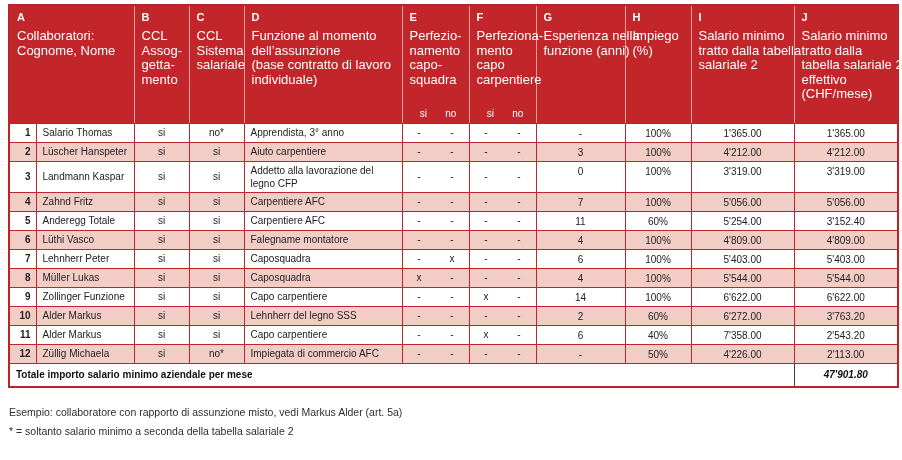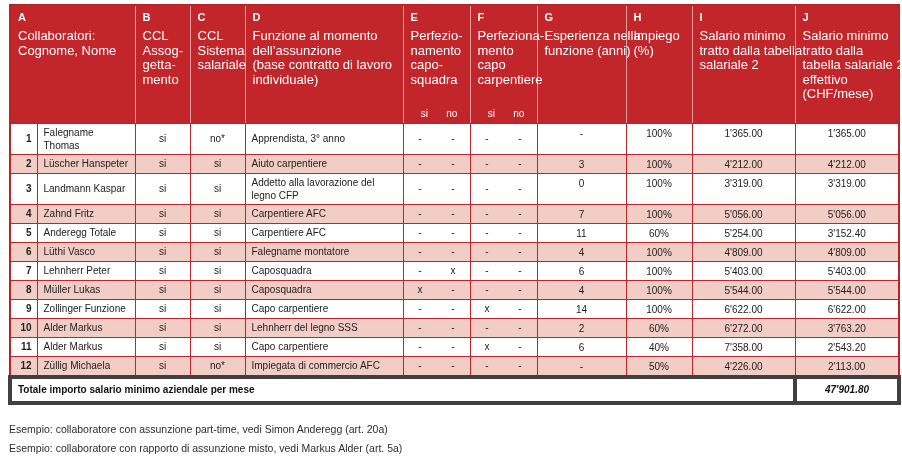--- a/index.html
+++ b/index.html
@@ -35,21 +35,21 @@
   tr.shaded td { background: #f2cdc6; }
   td.num { font-weight: bold; text-align: right; padding-right: 5px; }
   td.name, td.desc { text-align: left; padding-left: 6px; }
   td.val { text-align: center; }
   td.val-top { text-align: center; vertical-align: top; padding-top: 3px; }
   td.split { padding: 0; }
   .split-inner { display: flex; width: 100%; }
   .split-inner span { flex: 1; text-align: center; }
   
   tfoot td {
-    border: 4px solid #404040; font-size: 10px; font-weight: bold;
+    border: 1px solid #404040; font-size: 10px; font-weight: bold;
     height: 20px; background: #ffffff; color: #111;
   }
   td.total-label { text-align: left; padding-left: 6px; }
   td.total-value { text-align: center; font-style: italic; }
   
   .footnotes { margin-top: 15px; padding-left: 1px; }
   .footnote { font-size: 10.5px; line-height: 19px; color: #2e2e2e; }
 </style>
 </head>
 <body>
@@ -160,21 +160,21 @@
               <div class="hline">tabella salariale 2</div>
               <div class="hline">effettivo</div>
               <div class="hline">(CHF/mese)</div>
             </div>
           </th>
         </tr>
     </thead>
     <tbody id="body-rows">
         <tr>
           <td class="num">1</td>
-          <td class="name">Falegname Thomas</td>
+          <td class="name">Salario Thomas</td>
           <td class="val">si</td>
           <td class="val">no*</td>
           <td class="desc">Apprendista, 3° anno</td>
           <td class="split">
             <div class="split-inner">
               <span>-</span>
               <span>-</span>
             </div>
           </td>
           <td class="split">
@@ -443,16 +443,16 @@
         </tr>
       </tbody>
     <tfoot>
       <tr class="total-row">
         <td class="total-label" colspan="10">Totale importo salario minimo aziendale per mese</td>
         <td class="total-value">47'901.80</td>
       </tr>
     </tfoot>
   </table>
   <div class="footnotes" id="footnotes">
-      <div class="footnote">Esempio: collaboratore con assunzione part-time, vedi Simon Anderegg (art. 20a)</div>
       <div class="footnote">Esempio: collaboratore con rapporto di assunzione misto, vedi Markus Alder (art. 5a)</div>
+      <div class="footnote">* = soltanto salario minimo a seconda della tabella salariale 2</div>
     </div>
 </div>
 
 </body></html>

